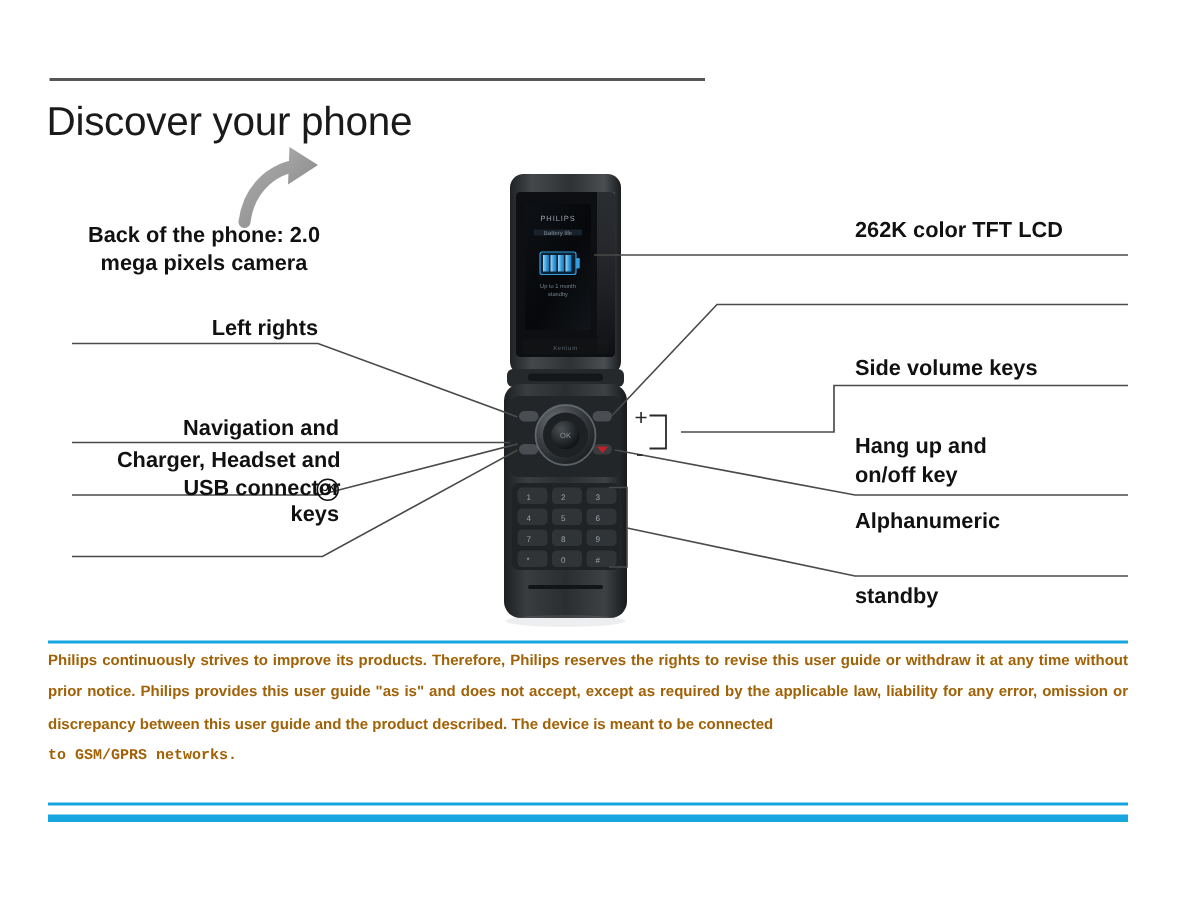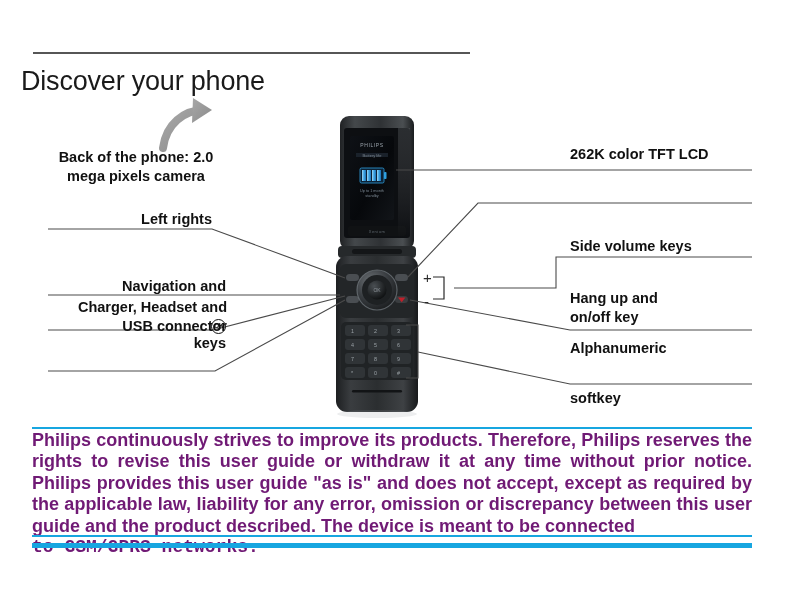--- a/index.html
+++ b/index.html
@@ -13,21 +13,21 @@
   #page{position:absolute;left:0;top:0;width:802px;height:602px;}
 
   
   .top-rule{
     position:absolute;left:33px;top:52px;width:437px;height:2px;
     background:#565656;
   }
 
   
   .page-title{
-    position:absolute;left:21px;top:66px;
+    position:absolute;left:31px;top:66px;
     font-size:27px;font-weight:400;color:#1a1a1a;
     letter-spacing:-0.2px;
     font-family:"Liberation Sans", sans-serif;
     white-space:nowrap;
   }
 
   
   .label{
     position:absolute;
     font-size:14.5px;
@@ -54,21 +54,21 @@
 
   
   .rule-blue-thin{
     position:absolute;left:32px;width:720px;height:1.6px;background:#17a6e0;
   }
   .rule-blue-thick{
     position:absolute;left:32px;width:720px;height:5px;background:#17a6e0;
   }
   .disclaimer{
     position:absolute;left:32px;top:430px;width:720px;
-    font-size:18px;font-weight:bold;color:#701a75;
+    font-size:10px;font-weight:bold;color:#a16207;
     line-height:21.4px;
     text-align:justify;
     font-family:"Liberation Sans", sans-serif;
   }
   .disclaimer .last{display:block;text-align:left;font-family:Liberation Mono, monospace;}
 </style>
 </head>
 <body>
 
 <div id="page">
@@ -272,21 +272,21 @@
   <div class="label l" style="left:570px;top:145px;width:220px;">262K color  TFT LCD</div>
 
 
   <div class="label l" style="left:570px;top:289px;width:220px;">Hang up and
 on/off key</div>
 
   <div class="label l" style="left:570px;top:237px;width:220px;">Side volume keys</div>
 
   <div class="label l" style="left:570px;top:336px;width:220px;line-height:25px;">Alphanumeric
 
-softkey</div>
+standby</div>
 
   <div class="rule-blue-thin" style="top:427px;"></div>
 
   <div class="disclaimer">
     <span>Philips continuously strives to improve its products. Therefore, Philips reserves the rights to revise this user guide or withdraw it at any time without prior notice. Philips provides this user guide "as is" and does not accept, except as required by the applicable law, liability for any error, omission or discrepancy between this user guide and the product described. The device is meant to be connected</span>
     <span class="last">to GSM/GPRS networks.</span>
   </div>
 
   <div class="rule-blue-thin" style="top:535px;"></div>
   <div class="rule-blue-thick" style="top:543px;"></div>

